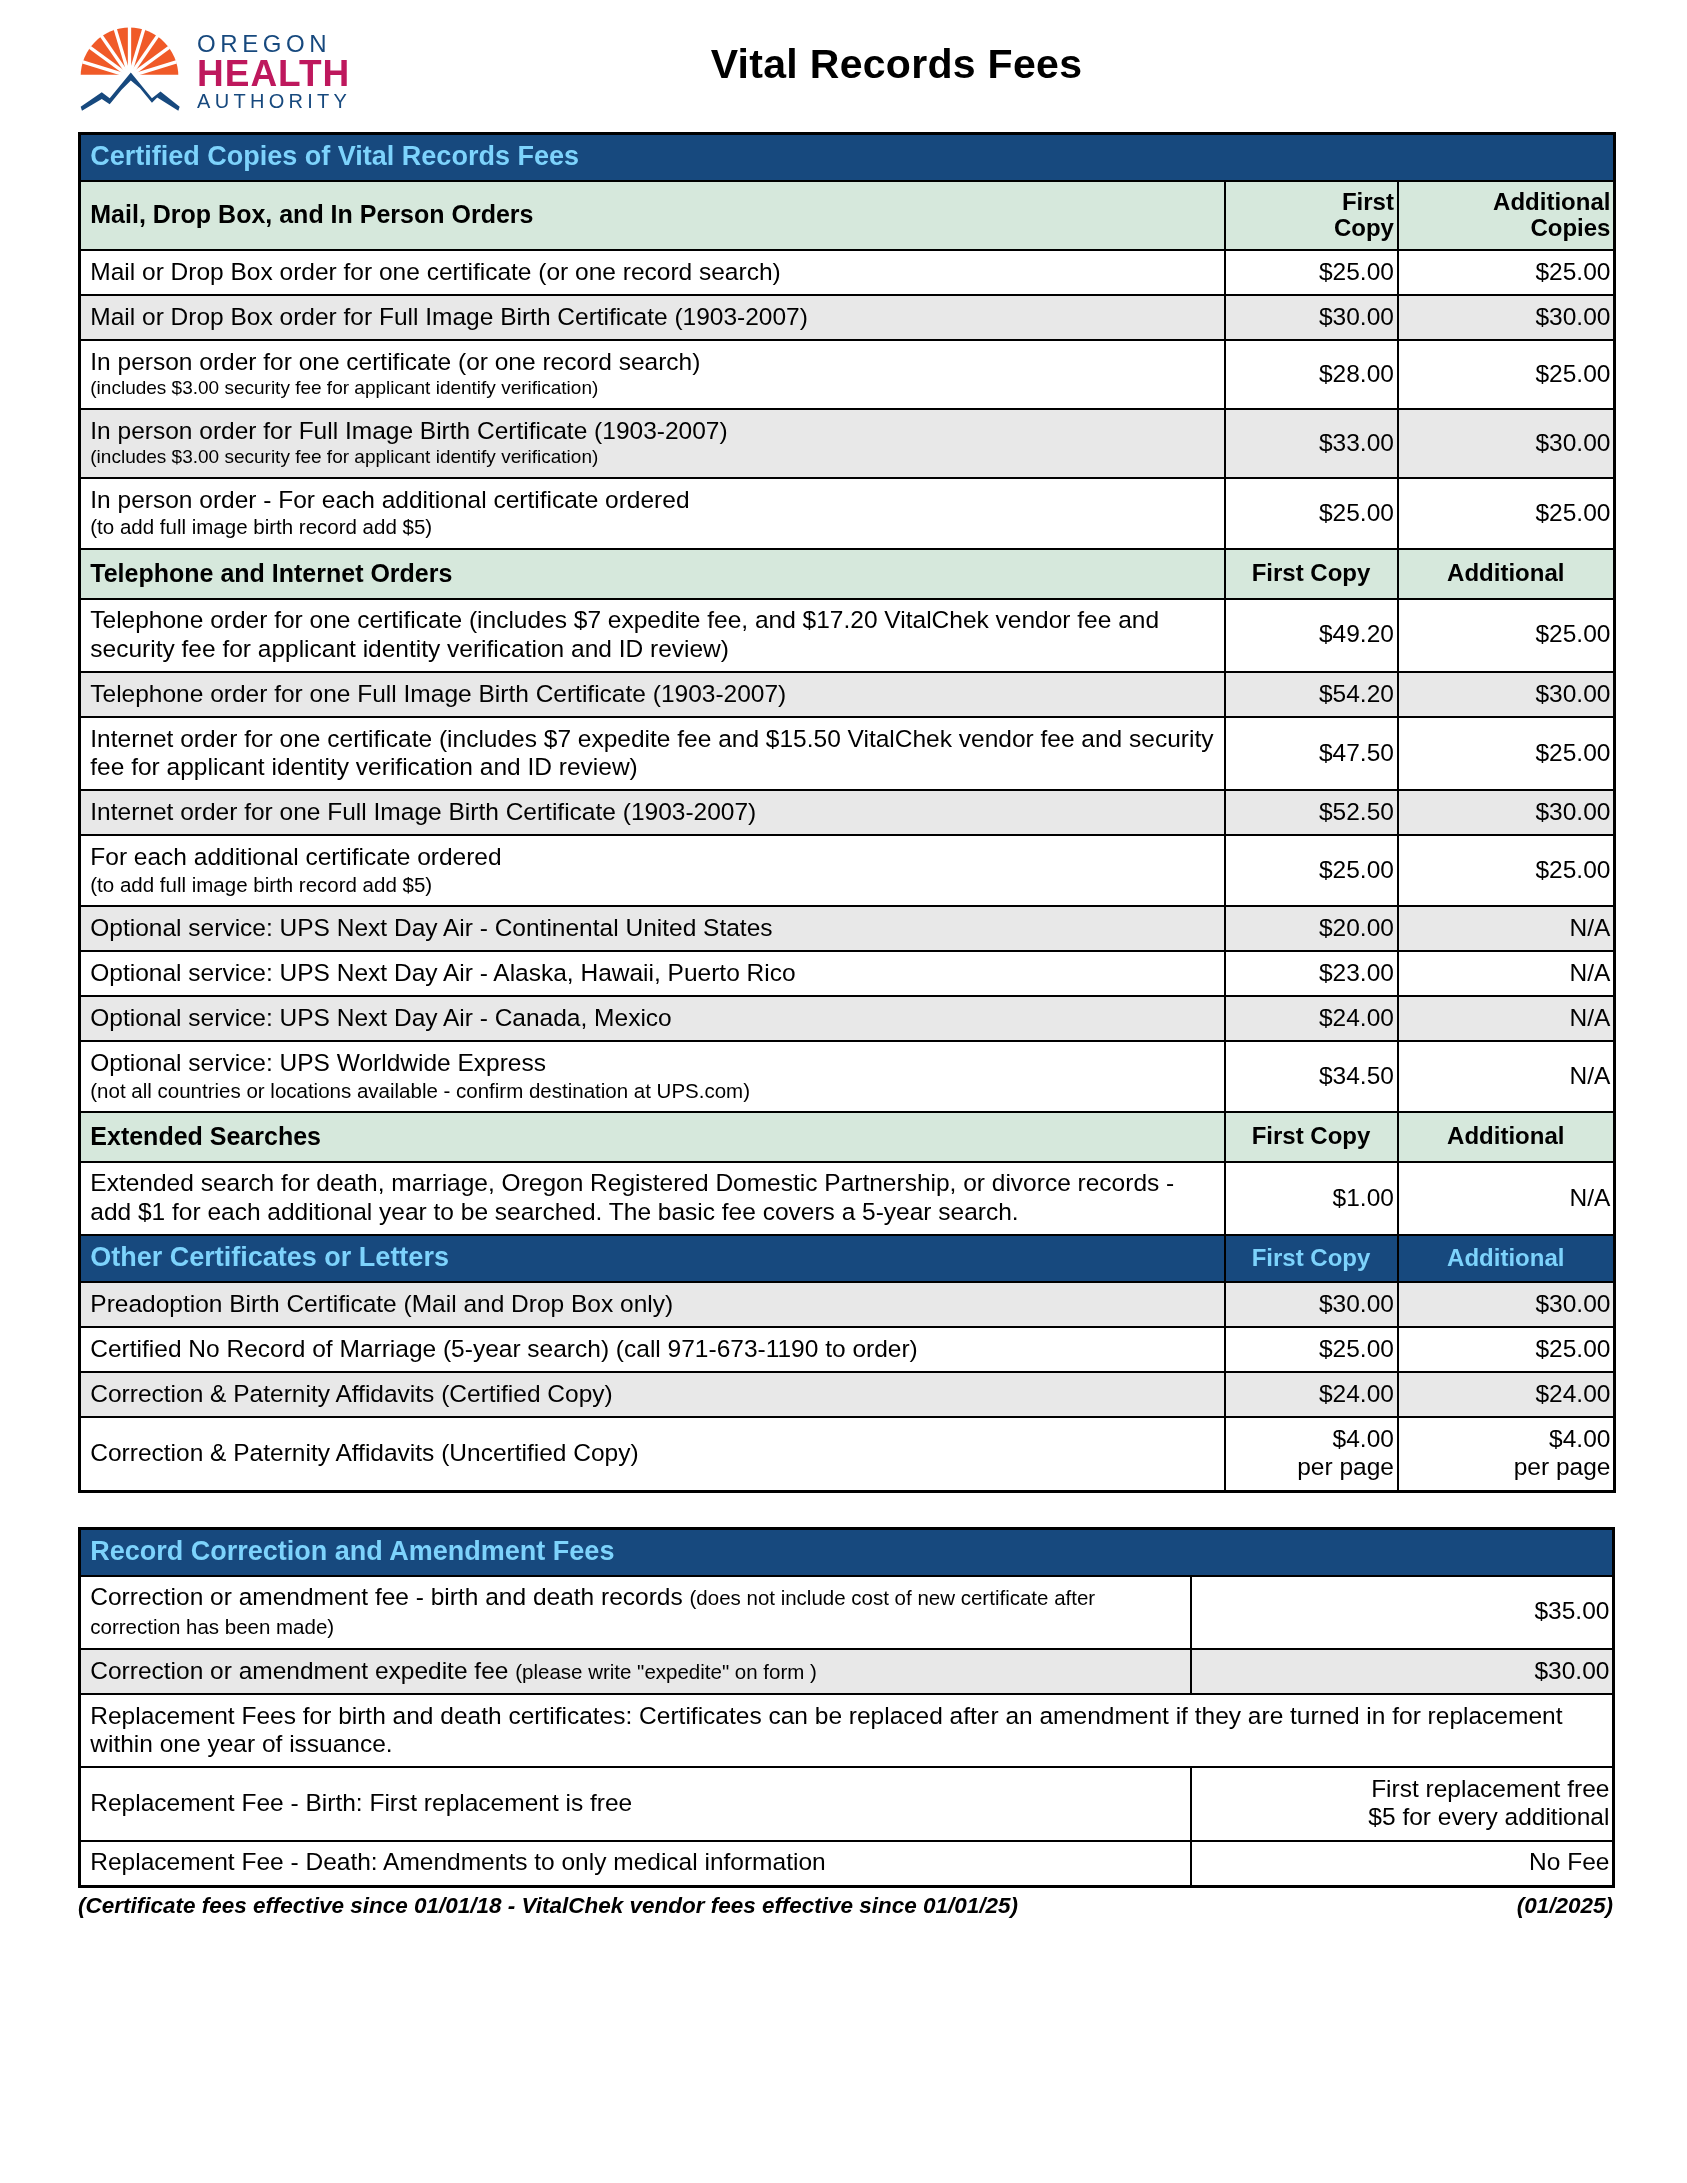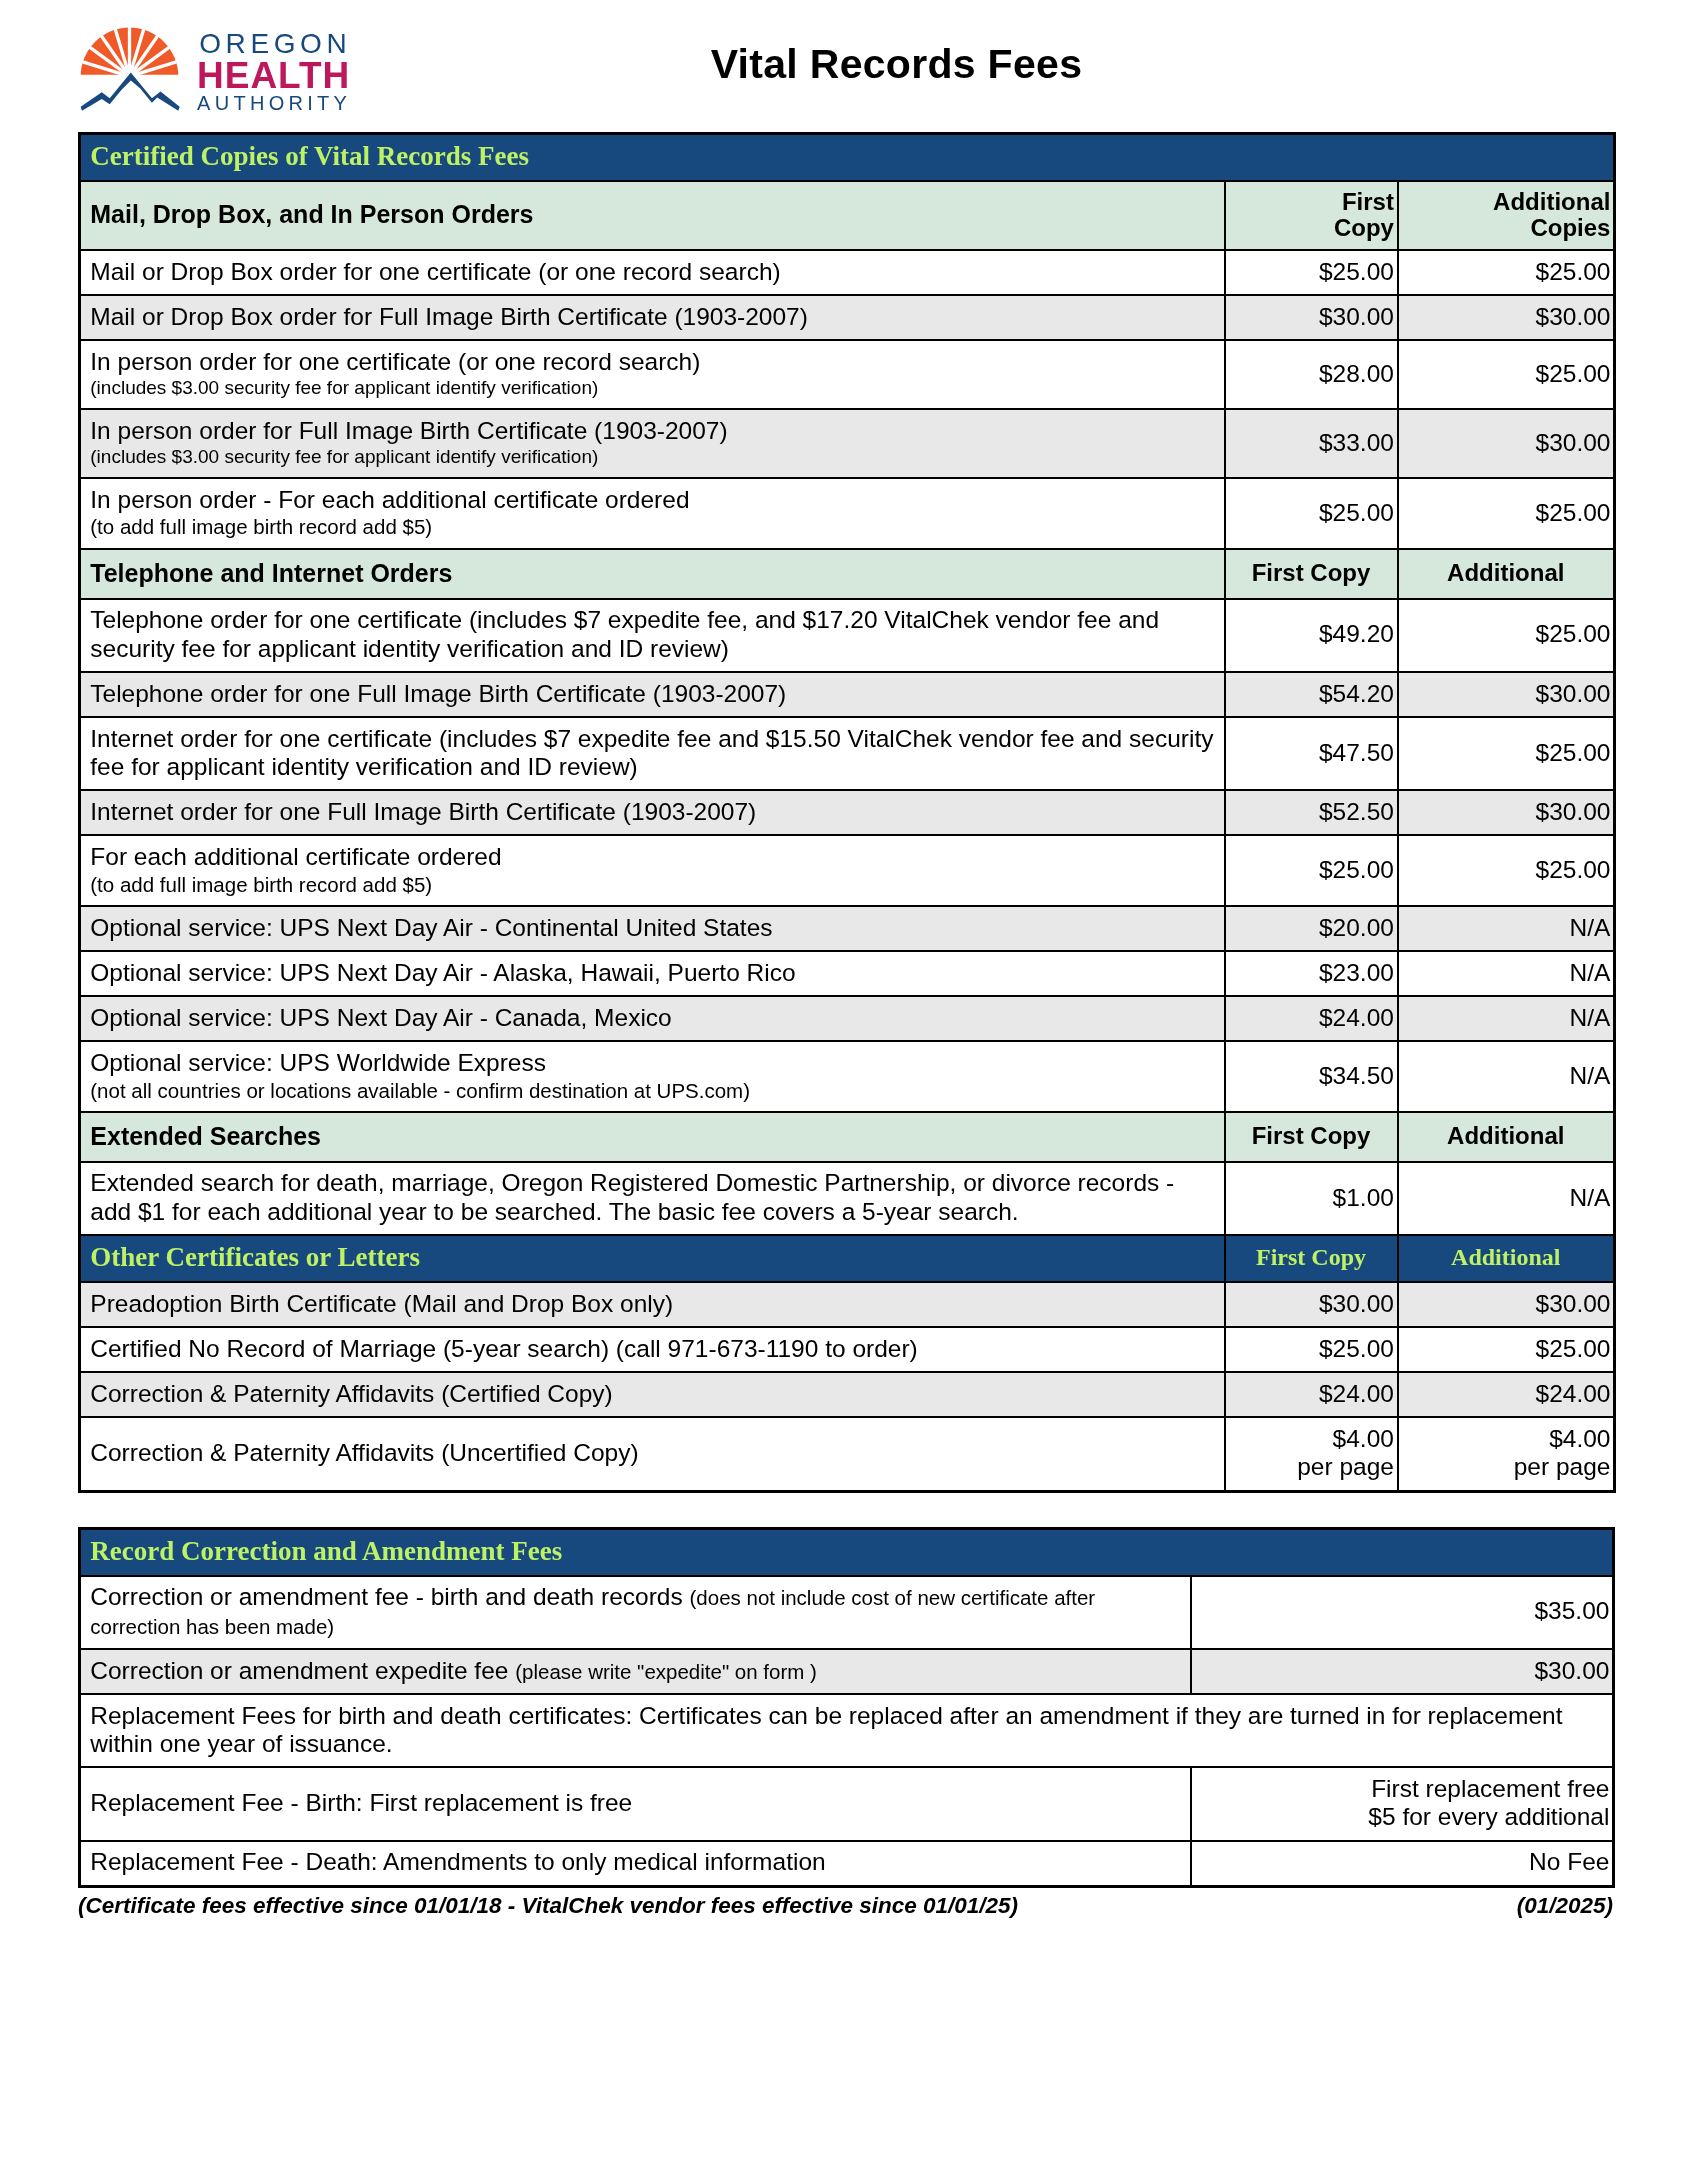--- a/index.html
+++ b/index.html
@@ -27,21 +27,21 @@
     top: 17px;
     width: 311px;
     height: 106px;
     display: flex;
     align-items: center;
     gap: 12px;
   }
   .logo-mark { width: 111px; height: 99px; flex: 0 0 111px; }
   .logo-text { display: flex; flex-direction: column; line-height: 0.98; padding-top: 4px; }
   .logo-oregon {
-    font-size: 28px; letter-spacing: 4.6px; color: #17497E; font-weight: 400; text-align: right;
+    font-size: 24px; letter-spacing: 4.6px; color: #17497E; font-weight: 400;
   }
   .logo-health {
     font-size: 37px; letter-spacing: 1px; color: #be185d; font-weight: 700;
   }
   .logo-authority {
     font-size: 20px; letter-spacing: 4.3px; color: #17497E; font-weight: 400;
   }
   .doc-title {
     position: absolute;
     left: 0; right: 0;
@@ -61,26 +61,25 @@
     border: 3.3px solid #000;
   }
   .tbl.t1 { width: 1535px; margin-left: 78px; }
   .tbl.t2 { width: 1535px; margin-left: 78px; margin-top: 34px; }
 
   .tbl td, .tbl th { border: 2px solid #000; padding: 0; }
 
   
   tr.banner-blue td {
     background: #17497E;
-    color: #bef264;
+    color: #7dd3fc;
     font-weight: 700;
     font-size: 27px;
     padding: 6px 9.3px 8px 9.3px;
     vertical-align: middle;
-    font-family: Liberation Serif, serif;
   }
   tr.banner-green td {
     background: #D6E8DC;
     color: #000000;
     font-weight: 700;
     font-size: 25px;
     padding: 8.6px 9.3px 10px 9.3px;
     vertical-align: middle;
   }
   tr.banner-blue td.num, tr.banner-green td.num { text-align: center; font-size: 24px; padding-left: 2.6px; padding-right: 2.6px; }

